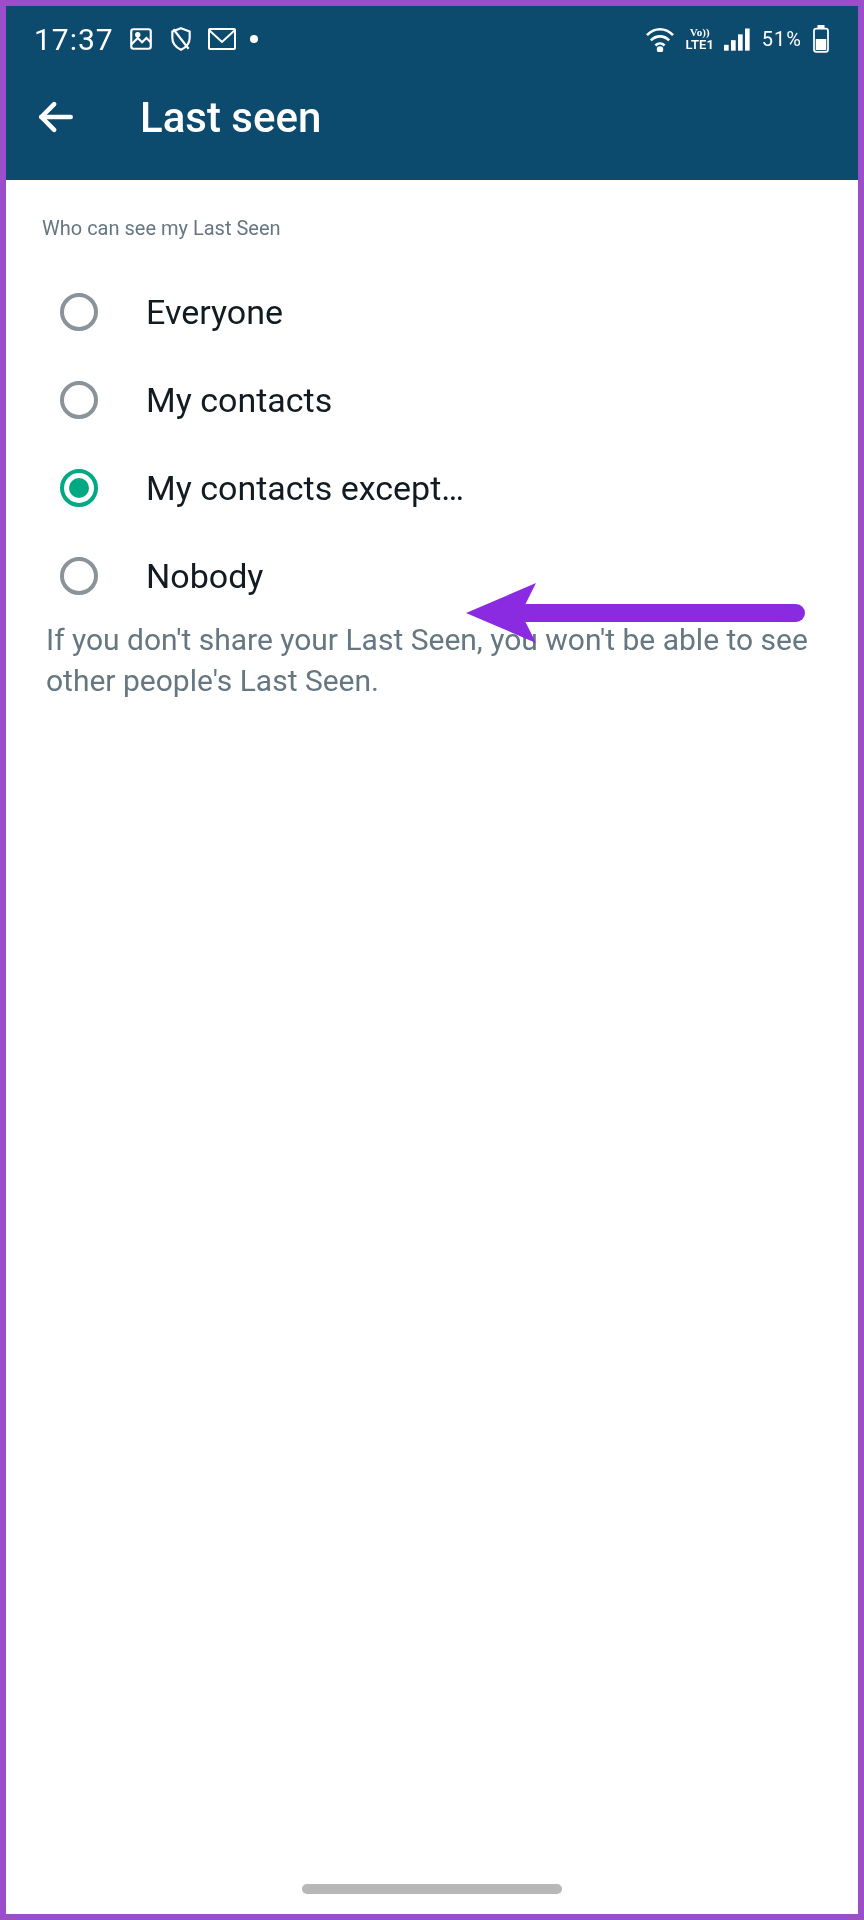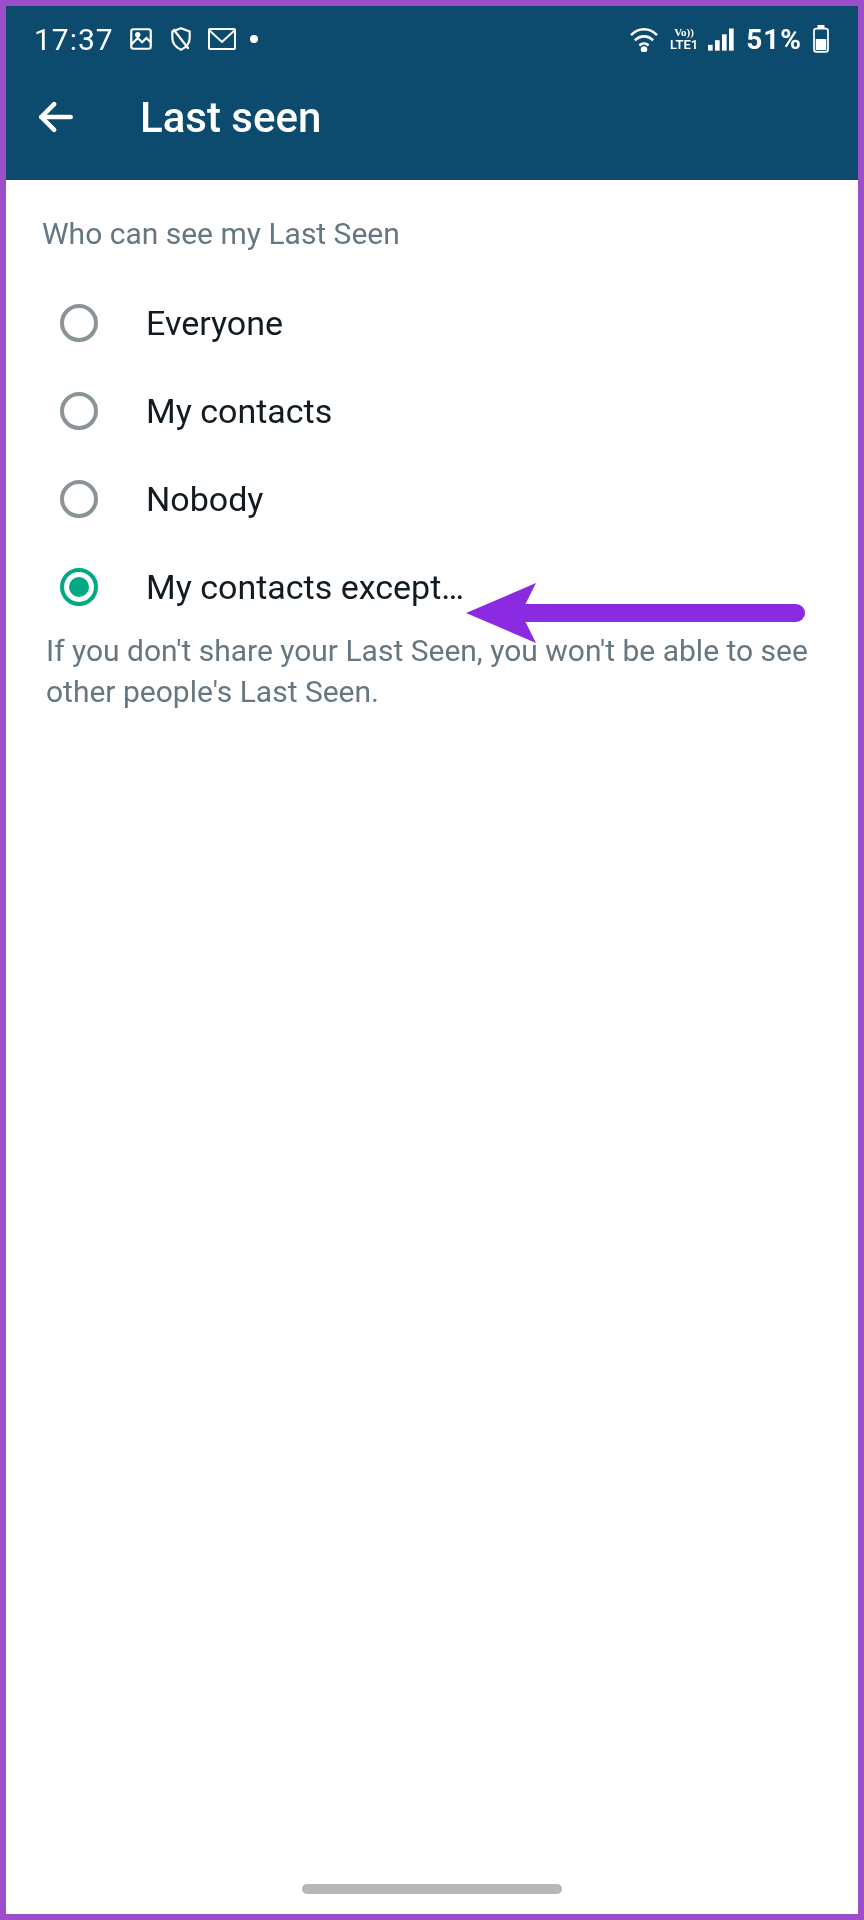--- a/index.html
+++ b/index.html
@@ -29,36 +29,36 @@
     align-items: center;
     gap: 14px;
   }
   .status-right {
     display: flex;
     align-items: center;
     gap: 10px;
   }
   .status-time { font-size: 30px; font-weight: 400; letter-spacing: 1px; }
   .status-ico { display: inline-flex; align-items: center; justify-content: center; }
-  .status-battery-text { font-size: 28px; font-weight: 700; letter-spacing: 1px; }
+  .status-battery-text { font-size: 20px; font-weight: 400; letter-spacing: 1px; }
   .dot { width: 8px; height: 8px; border-radius: 50%; background: #ffffff; display: inline-block; }
 
   .appbar {
     display: flex;
     align-items: center;
     gap: 40px;
     padding: 18px 24px 34px 24px;
     height: 110px;
   }
   .back-btn { width: 52px; height: 52px; display: inline-flex; align-items: center; justify-content: center; cursor: pointer; }
   .appbar-title { font-size: 42px; font-weight: 500; color: #ffffff; margin-left: 18px; }
 
   
   .content { padding: 36px 36px 0 36px; }
-  .section-title { font-size: 30px; color: #667781; font-weight: 400; margin-bottom: 28px; }
+  .section-title { font-size: 20px; color: #667781; font-weight: 400; margin-bottom: 28px; }
   .options { display: flex; flex-direction: column; }
   .option {
     display: flex;
     align-items: center;
     gap: 48px;
     padding: 24px 18px;
     cursor: pointer;
   }
   .radio {
     width: 38px; height: 38px;
@@ -180,26 +180,26 @@
     <div class="options">
       <div class="option">
         <span class="radio"></span>
         <span class="option-label">Everyone</span>
       </div>
       <div class="option">
         <span class="radio"></span>
         <span class="option-label">My contacts</span>
       </div>
       <div class="option">
+        <span class="radio selected"></span>
+        <span class="option-label">My contacts except…</span>
+      </div>
+      <div class="option">
         <span class="radio"></span>
         <span class="option-label">Nobody</span>
-      </div>
-      <div class="option">
-        <span class="radio selected"></span>
-        <span class="option-label">My contacts except…</span>
       </div>
     </div>
     <div class="footer-note">If you don't share your Last Seen, you won't be able to see other people's Last Seen.</div>
   </div>
 
   <div class="arrow-annotation">
     <svg width="340" height="70" viewBox="0 0 340 70">
       <line x1="60" y1="35" x2="330" y2="35" stroke="#8a2be2" stroke-width="18" stroke-linecap="round"></line>
       <polygon points="0,35 70,5 55,35 70,65" fill="#8a2be2"></polygon>
     </svg>

